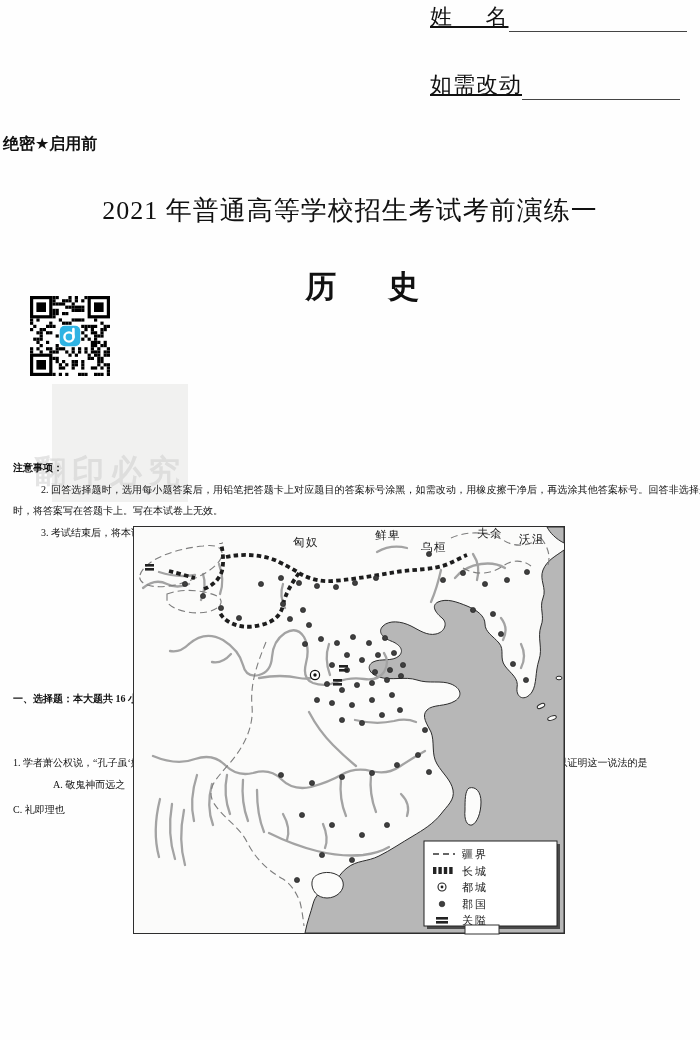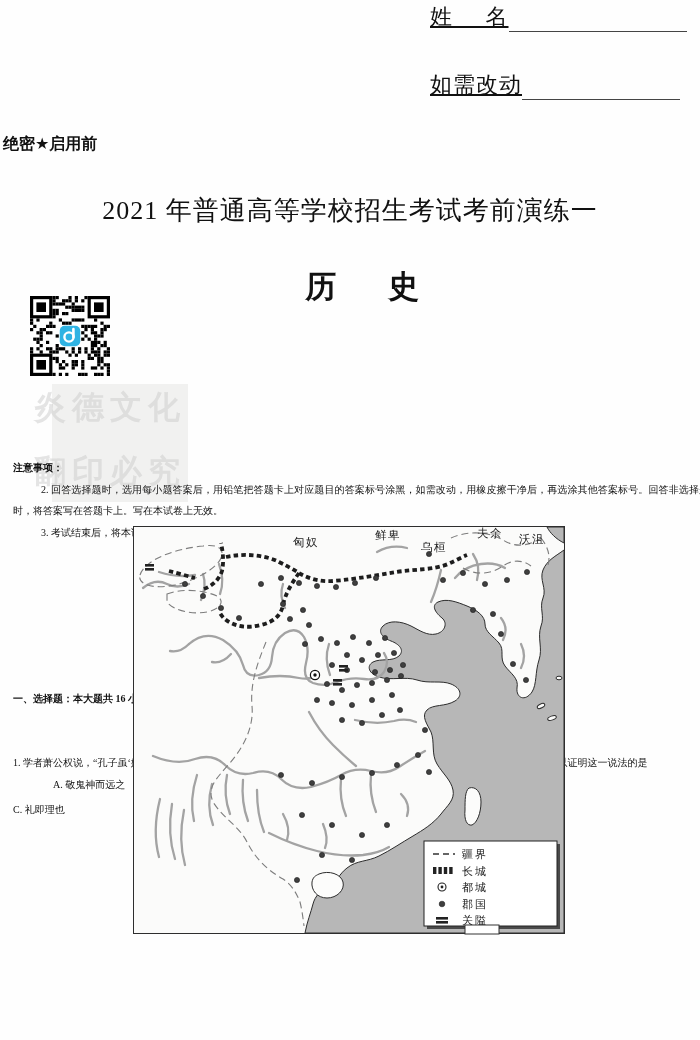--- a/index.html
+++ b/index.html
@@ -26,21 +26,20 @@
   .content{position:relative;z-index:1;}
   .mapwrap{z-index:1;}
   svg text{font-family:"Liberation Serif","DejaVu Serif",serif;}
 </style>
 </head>
 <body>
 
 <div class="page">
 
   <div class="wm-bg" style="left:52px;top:384px;width:136px;height:118px;"></div>
-  <div class="wm" style="left:34px;top:386px;">炎德文化</div>
   <div class="wm" style="left:34px;top:450px;">翻印必究</div>
 
   <div class="abs hdr-row content" style="left:430px;top:2px;">
     <span class="hdr-label">姓 名</span>
     <span class="hdr-line" style="width:178px;"></span>
   </div>
   <div class="abs hdr-row content" style="left:430px;top:40px;">
     <span class="hdr-label">如需改动</span>
     <span class="hdr-line" style="width:158px;"></span>
   </div>

